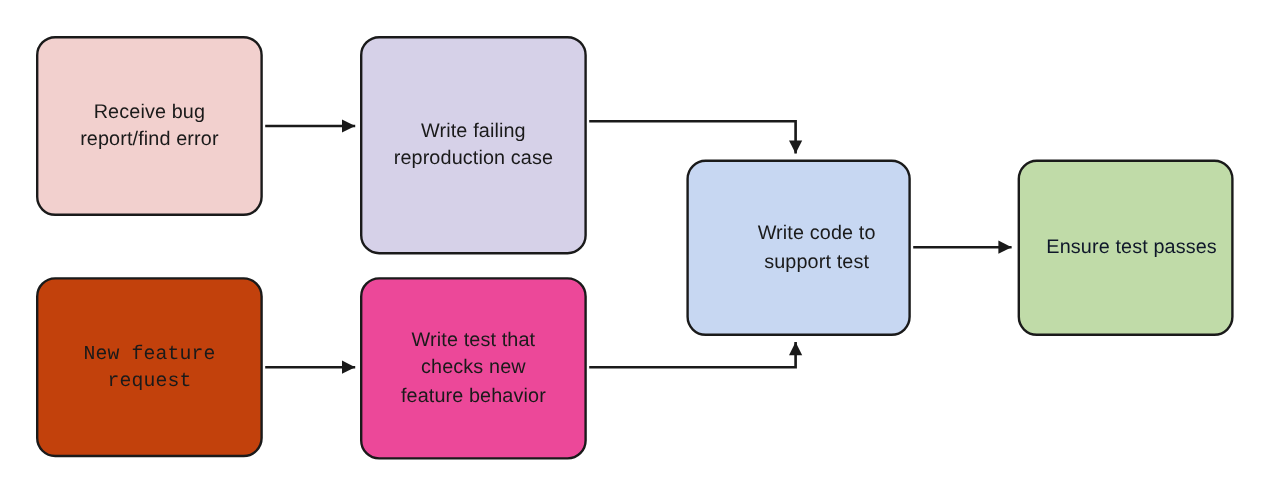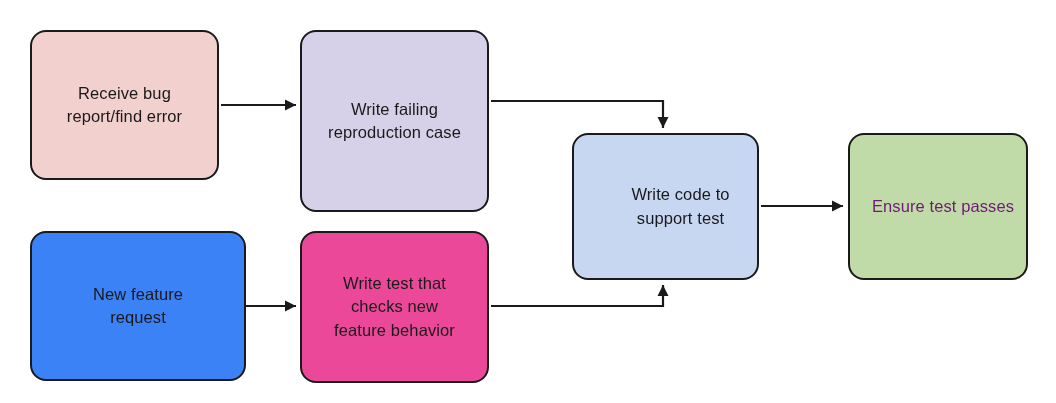--- a/index.html
+++ b/index.html
@@ -67,24 +67,24 @@
 report/find error</span>
     </div>
     <div class="node" style="left: 300px; top: 30px; width: 189px; height: 182px; background: rgb(214, 209, 232); border-color: rgb(26, 26, 26); color: rgb(26, 26, 26);">
       <span class="node-label">Write failing
 reproduction case</span>
     </div>
     <div class="node" style="left: 572px; top: 133px; width: 187px; height: 147px; background: rgb(199, 215, 242); border-color: rgb(26, 26, 26); color: rgb(26, 26, 26); padding-left: 40px;">
       <span class="node-label">Write code to
 support test</span>
     </div>
-    <div class="node" style="left: 848px; top: 133px; width: 180px; height: 147px; background: rgb(192, 219, 168); border-color: rgb(26, 26, 26); color: #701a75; padding-left: 20px;">
+    <div class="node" style="left: 848px; top: 133px; width: 180px; height: 147px; background: rgb(192, 219, 168); border-color: rgb(26, 26, 26); color: #0f172a; padding-left: 20px;">
       <span class="node-label">Ensure test passes</span>
     </div>
-    <div class="node" style="left: 30px; top: 231px; width: 216px; height: 150px; background: #3b82f6; border-color: rgb(26, 26, 26); color: rgb(26, 26, 26);">
+    <div class="node" style="left: 30px; top: 231px; width: 189px; height: 150px; background: #c2410c; border-color: rgb(26, 26, 26); color: rgb(26, 26, 26); font-family: Liberation Mono, monospace;">
       <span class="node-label">New feature
 request</span>
     </div>
     <div class="node" style="left: 300px; top: 231px; width: 189px; height: 152px; background: #ec4899; border-color: rgb(26, 26, 26); color: rgb(26, 26, 26);">
       <span class="node-label">Write test that
 checks new
 feature behavior</span>
     </div>
   </div>
 

